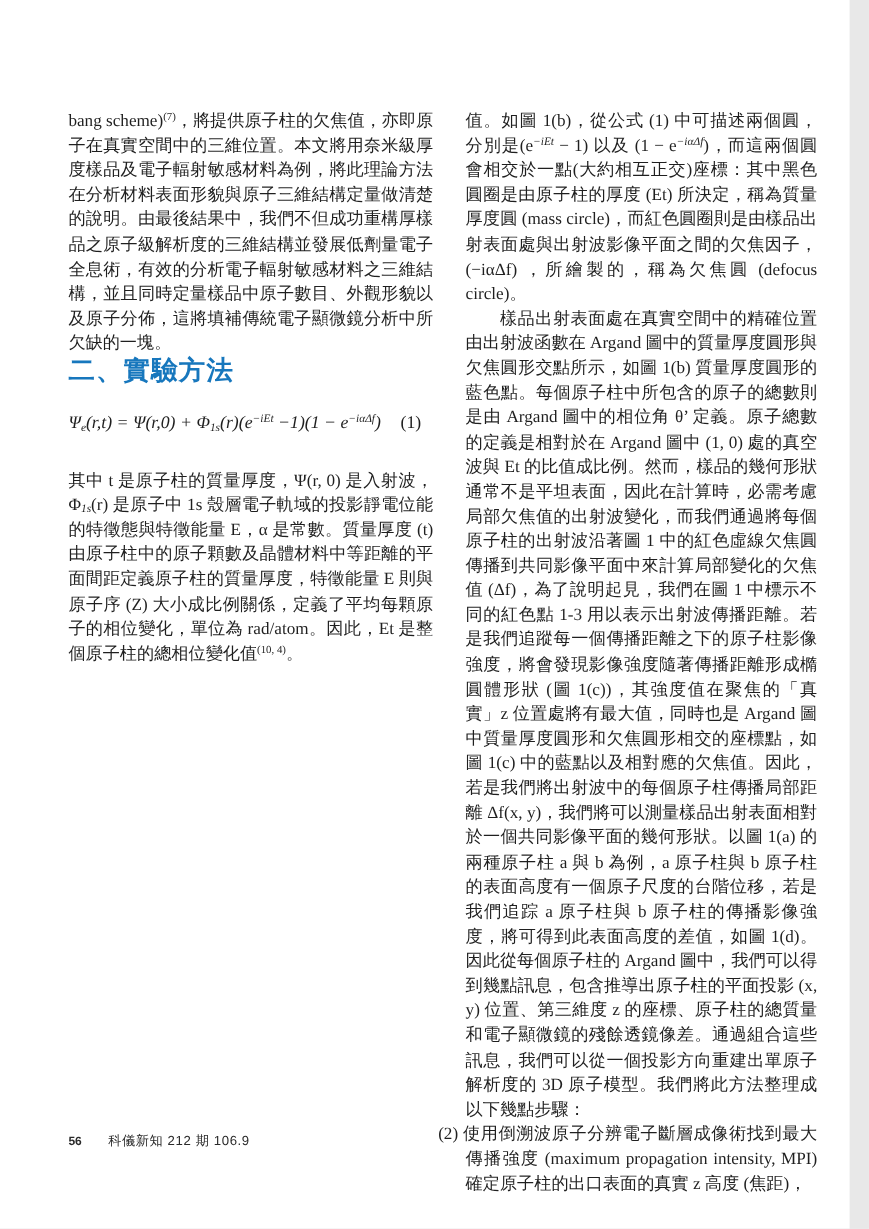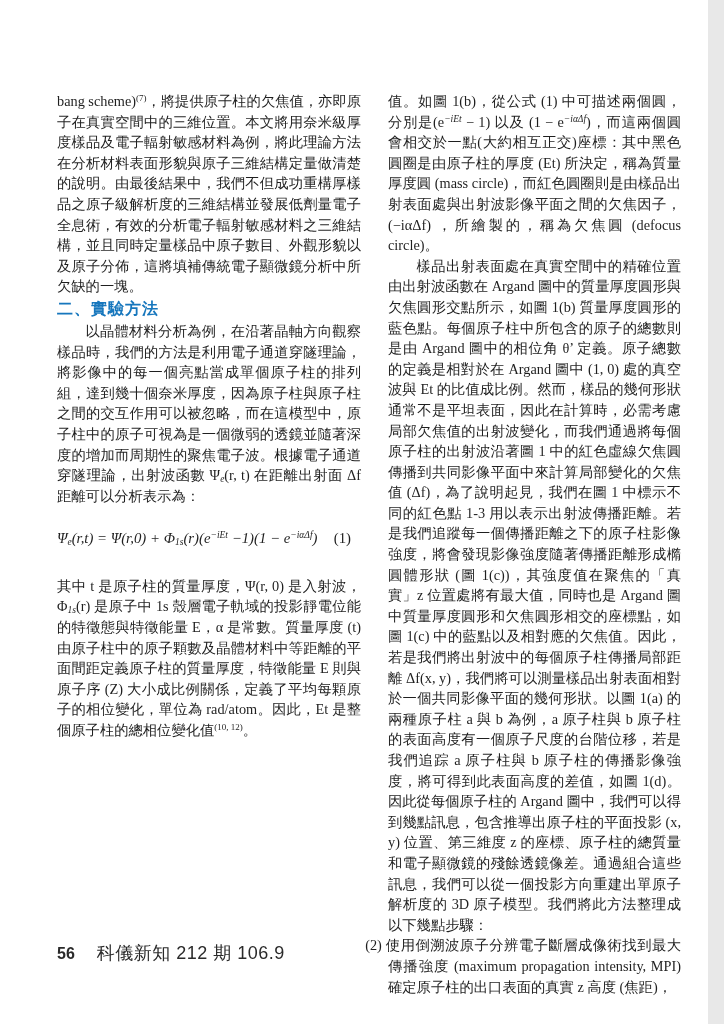--- a/index.html
+++ b/index.html
@@ -23,21 +23,21 @@
   .col p{margin:0;padding:0;}
   .indent{text-indent:2em;}
   .hang{padding-left:1.6em;text-indent:-1.6em;}
   sup,sub{line-height:0;}
   .sup-ref{font-size:9px;vertical-align:5px;}
   .sup-math{font-size:9.5px;vertical-align:5px;font-style:italic;}
   .sub-math{font-size:9.5px;vertical-align:-2px;font-style:italic;}
   .section-heading{
     font-family:"Liberation Sans","DejaVu Sans",sans-serif;
     font-weight:bold;
-    font-size:16px;
+    font-size:22px;
     line-height:24px;
     color:#1777bd;
     margin:22px 0 11px 0;
     letter-spacing:1px;
     text-align:left;
     text-indent:0;
   }
   .equation{
     display:flex;
     justify-content:space-between;
@@ -50,41 +50,40 @@
   }
   .eq-body{font-style:italic;}
   .eq-body sub{font-style:italic;}
   .eq-num{font-style:normal;padding-right:10px;}
   .footer{
     position:absolute;
     left:57px;top:941px;
     font-family:"Liberation Sans","DejaVu Sans",sans-serif;
     color:#2a2a2a;
   }
-  .footer .pg{font-weight:bold;font-size:16px;margin-right:22px;}
-  .footer .journal{font-size:18px;letter-spacing:0.5px;}
+  .footer .pg{font-weight:bold;font-size:10px;margin-right:22px;}
+  .footer .journal{font-size:11px;letter-spacing:0.5px;}
 </style>
 </head>
 <body>
 
 <div class="page">
 
   <div class="col col-left">
     <p><span>bang scheme)</span><sup class="sup-ref">(7)</sup><span>，將提供原子柱的欠焦值，亦即原子在真實空間中的三維位置。本文將用奈米級厚度樣品及電子輻射敏感材料為例，將此理論方法在分析材料表面形貌與原子三維結構定量做清楚的說明。由最後結果中，我們不但成功重構厚樣品之原子級解析度的三維結構並發展低劑量電子全息術，有效的分析電子輻射敏感材料之三維結構，並且同時定量樣品中原子數目、外觀形貌以及原子分佈，這將填補傳統電子顯微鏡分析中所欠缺的一塊。</span></p>
 
     <p class="section-heading">二、實驗方法</p>
 
-    <p class="indent"><span>以晶體材料分析為例，在沿著晶軸方向觀察樣品時，我們的方法是利用電子通道穿隧理論，將影像中的每一個亮點當成單個原子柱的排列組，達到幾十個奈米厚度，因為原子柱與原子柱之間的交互作用可以被忽略，而在這模型中，原子柱中的原子可視為是一個微弱的透鏡並隨著深度的增加而周期性的聚焦電子波。根據電子通道穿隧理論，出射波函數 Ψ</span><sub class="sub-math">e</sub><span>(r, t) 在距離出射面 Δf 距離可以分析表示為：</span></p>
 
     <div class="equation">
       <span class="eq-body"><span>Ψ</span><sub class="sub-math">e</sub><span>(r,t) = Ψ(r,0) + Φ</span><sub class="sub-math">1s</sub><span>(r)(e</span><sup class="sup-math">−iEt</sup><span> −1)(1 − e</span><sup class="sup-math">−iαΔf</sup><span>)</span></span>
       <span class="eq-num">(1)</span>
     </div>
 
-    <p><span>其中 t 是原子柱的質量厚度，Ψ(r, 0) 是入射波，Φ</span><sub class="sub-math">1s</sub><span>(r) 是原子中 1s 殼層電子軌域的投影靜電位能的特徵態與特徵能量 E，α 是常數。質量厚度 (t) 由原子柱中的原子顆數及晶體材料中等距離的平面間距定義原子柱的質量厚度，特徵能量 E 則與原子序 (Z) 大小成比例關係，定義了平均每顆原子的相位變化，單位為 rad/atom。因此，Et 是整個原子柱的總相位變化值</span><sup class="sup-ref">(10, 12)</sup><span>。</span></p>
+    <p><span>其中 t 是原子柱的質量厚度，Ψ(r, 0) 是入射波，Φ</span><sub class="sub-math">1s</sub><span>(r) 是原子中 1s 殼層電子軌域的投影靜電位能的特徵態與特徵能量 E，α 是常數。質量厚度 (t) 由原子柱中的原子顆數及晶體材料中等距離的平面間距定義原子柱的質量厚度，特徵能量 E 則與原子序 (Z) 大小成比例關係，定義了平均每顆原子的相位變化，單位為 rad/atom。因此，Et 是整個原子柱的總相位變化值</span><sup class="sup-ref">(10, 4)</sup><span>。</span></p>
 
   </div>
 
   <div class="col col-right">
     <p><span>值。如圖 1(b)，從公式 (1) 中可描述兩個圓，分別是(e</span><sup class="sup-math">−iEt</sup><span> − 1) 以及 (1 − e</span><sup class="sup-math">−iαΔf</sup><span>)，而這兩個圓會相交於一點(大約相互正交)座標：其中黑色圓圈是由原子柱的厚度 (Et) 所決定，稱為質量厚度圓 (mass circle)，而紅色圓圈則是由樣品出射表面處與出射波影像平面之間的欠焦因子，(−iαΔf) ，所繪製的，稱為欠焦圓 (defocus circle)。</span></p>
 
     <p class="indent">樣品出射表面處在真實空間中的精確位置由出射波函數在 Argand 圖中的質量厚度圓形與欠焦圓形交點所示，如圖 1(b) 質量厚度圓形的藍色點。每個原子柱中所包含的原子的總數則是由 Argand 圖中的相位角 θ’ 定義。原子總數的定義是相對於在 Argand 圖中 (1, 0) 處的真空波與 Et 的比值成比例。然而，樣品的幾何形狀通常不是平坦表面，因此在計算時，必需考慮局部欠焦值的出射波變化，而我們通過將每個原子柱的出射波沿著圖 1 中的紅色虛線欠焦圓傳播到共同影像平面中來計算局部變化的欠焦值 (Δf)，為了說明起見，我們在圖 1 中標示不同的紅色點 1-3 用以表示出射波傳播距離。若是我們追蹤每一個傳播距離之下的原子柱影像強度，將會發現影像強度隨著傳播距離形成橢圓體形狀 (圖 1(c))，其強度值在聚焦的「真實」z 位置處將有最大值，同時也是 Argand 圖中質量厚度圓形和欠焦圓形相交的座標點，如圖 1(c) 中的藍點以及相對應的欠焦值。因此，若是我們將出射波中的每個原子柱傳播局部距離 Δf(x, y)，我們將可以測量樣品出射表面相對於一個共同影像平面的幾何形狀。以圖 1(a) 的兩種原子柱 a 與 b 為例，a 原子柱與 b 原子柱的表面高度有一個原子尺度的台階位移，若是我們追踪 a 原子柱與 b 原子柱的傳播影像強度，將可得到此表面高度的差值，如圖 1(d)。因此從每個原子柱的 Argand 圖中，我們可以得到幾點訊息，包含推導出原子柱的平面投影 (x, y) 位置、第三維度 z 的座標、原子柱的總質量和電子顯微鏡的殘餘透鏡像差。通過組合這些訊息，我們可以從一個投影方向重建出單原子解析度的 3D 原子模型。我們將此方法整理成以下幾點步驟：</p>
 
     <p class="hang">(2) 使用倒溯波原子分辨電子斷層成像術找到最大傳播強度 (maximum propagation intensity, MPI) 確定原子柱的出口表面的真實 z 高度 (焦距)，</p>
   </div>

